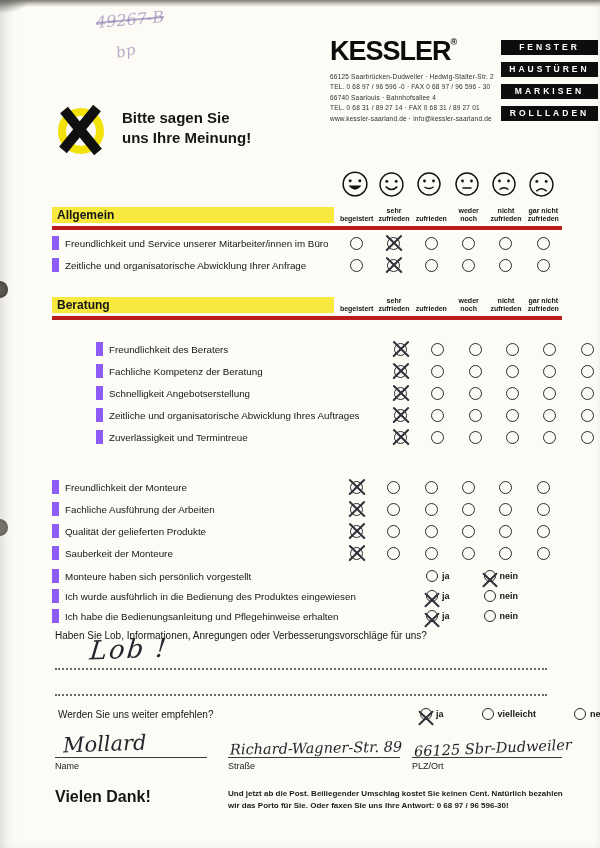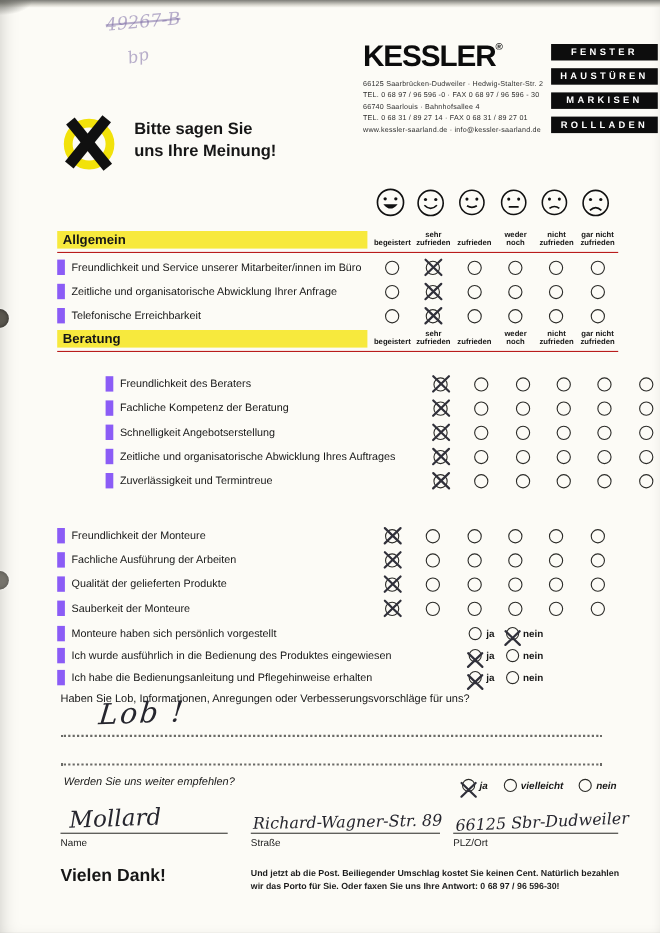--- a/index.html
+++ b/index.html
@@ -32,21 +32,21 @@
   .strip { height:15px; background:#0d0d0d; color:#fff; font-size:8.5px; font-weight:bold;
     letter-spacing:3px; text-align:center; line-height:15px; margin-bottom:7px; }
 
   .intro { position:absolute; left:50px; top:98px; display:flex; align-items:flex-start; }
   .xlogo { width:60px; height:60px; }
   .intro-text { margin-left:12px; padding-top:10px; font-size:15px; font-weight:bold; line-height:1.3; }
 
   .smiley-row { position:absolute; left:336px; top:166px; width:224px; height:36px; display:flex; }
   .smiley-cell { flex:1; display:flex; justify-content:center; align-items:center; }
 
-  .sec-head { position:absolute; left:52px; width:510px; height:28px; border-bottom:1px solid #b91c1c; }
+  .sec-head { position:absolute; left:52px; width:510px; height:28px; border-bottom:4px solid #b91c1c; }
   .sec-head.sa { top:202px; } .sec-head.sb { top:292px; } .sec-head.sc { top:446px; }
   .sec-title { position:absolute; left:0; bottom:3px; width:282px; height:16px;
     background:#f7e93d; font-size:12px; font-weight:bold; line-height:16px; padding-left:5px; }
   .col-heads { position:absolute; right:0; bottom:3px; width:224px; display:flex; align-items:flex-end; }
   .col-heads span { flex:1; text-align:center; font-size:7px; font-weight:bold; line-height:1.15;
     white-space:pre-line; }
 
   .rows { position:absolute; left:52px; width:510px; }
   .rows.ra { top:232px; } .rows.rb { top:338px;margin-left:44px; } .rows.rc { top:476px; }
   .row { display:flex; align-items:center; height:22px; }
@@ -58,35 +58,35 @@
   .circle.small { width:12px; height:12px; }
   .xmark { position:absolute; width:22px; height:22px; left:50%; top:50%; transform:translate(-50%,-50%) rotate(-4deg); pointer-events:none; }
   .xmark::before, .xmark::after { content:""; position:absolute; left:0; top:10px; width:22px; height:2.2px;
     background:#30303a; border-radius:2px; }
   .xmark::before { transform:rotate(48deg); }
   .xmark::after  { transform:rotate(-40deg); }
 
   .yn-rows { position:absolute; left:52px; top:566px; width:510px; }
   .row.yn { height:20px; }
   .row.yn .q { flex:0 0 374px; }
-  .choices { display:flex; align-items:center; }
+  .choices { display:flex; align-items:center;gap:24px; }
   .choice { position:relative; display:flex; align-items:center; margin-right:10px; }
   .choice .circle { margin-right:4px; }
   .choice .xmark { left:6px; top:10px; width:20px; height:20px; }
   .choice .xmark::before, .choice .xmark::after { width:20px; top:9px; }
   .choice-label { font-size:9px; font-weight:bold; }
 
   .feedback-q { position:absolute; left:55px; top:630px; font-size:10px; }
   .hand { font-family:"DejaVu Serif", serif; font-style:italic; color:#26262e; }
   .hand.lob { position:absolute; left:90px; top:634px; font-size:26px; letter-spacing:2px;
     transform:rotate(-2deg) skewX(-8deg); }
   .dotline { position:absolute; left:55px; width:492px; border-bottom:2px dotted #6a6a66; }
   .dotline.d1 { top:668px; } .dotline.d2 { top:694px; }
 
-  .recommend { position:absolute; left:52px; top:704px; width:510px; display:flex; height:20px;font-style:italic; }
+  .recommend { position:absolute; left:52px; top:704px; width:510px; display:flex; align-items:center; height:20px; }
   .recommend .q { flex:0 0 368px; border-left:none; font-size:10px; }
   .recommend .choice { margin-right:14px; }
 
   .field { position:absolute; top:722px; height:46px; }
   .field .val { position:absolute; bottom:12px; left:8px; white-space:nowrap; }
   .field .fline { position:absolute; bottom:10px; left:0; right:0; border-bottom:1px solid #3a3a36; }
   .field .flabel { position:absolute; bottom:-3px; left:0; font-size:9px; color:#222; }
   .field.f-name { left:55px; width:152px; }
   .field.f-street { left:228px; width:172px; }
   .field.f-plz { left:412px; width:150px; }
@@ -253,44 +253,20 @@
             <span class="circle"></span>
           </span>
           <span class="rate-cell">
             <span class="circle"></span>
           </span>
           <span class="rate-cell">
             <span class="circle"></span>
           </span>
         </span>
     </div>
-    <div class="row">
-      <span class="q">Telefonische Erreichbarkeit</span>
-      <span class="rates">
-          <span class="rate-cell">
-            <span class="circle"></span>
-          </span>
-          <span class="rate-cell">
-            <span class="circle"></span>
-            <span class="xmark"></span>
-          </span>
-          <span class="rate-cell">
-            <span class="circle"></span>
-          </span>
-          <span class="rate-cell">
-            <span class="circle"></span>
-          </span>
-          <span class="rate-cell">
-            <span class="circle"></span>
-          </span>
-          <span class="rate-cell">
-            <span class="circle"></span>
-          </span>
-        </span>
-    </div>
   </div>
 
   <div class="sec-head sb">
     <span class="sec-title">Beratung</span>
     <div class="col-heads">
       <span>begeistert</span>
       <span>sehr
 zufrieden</span>
       <span>zufrieden</span>
       <span>weder

